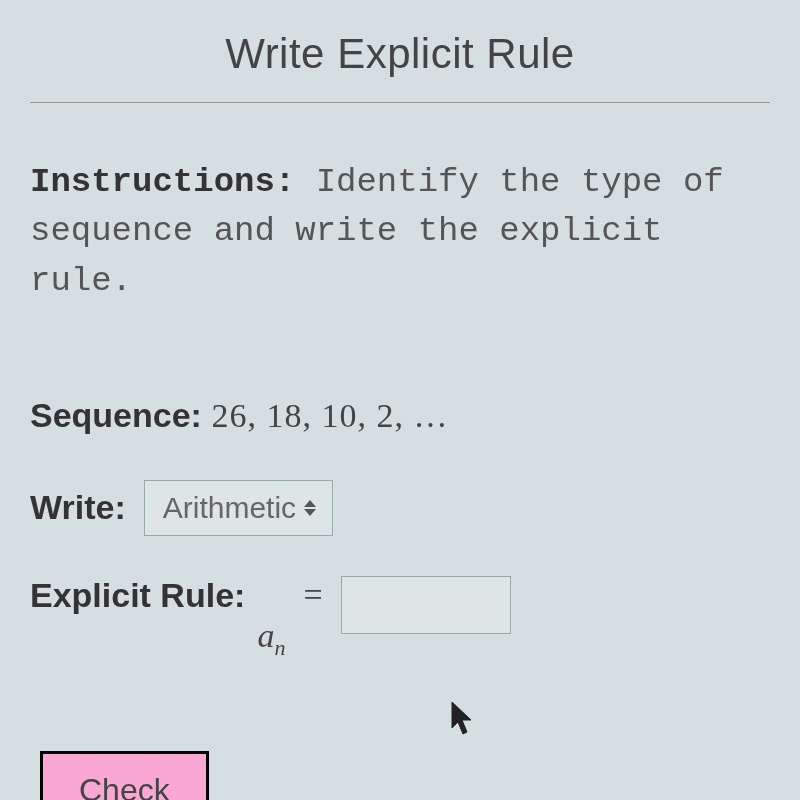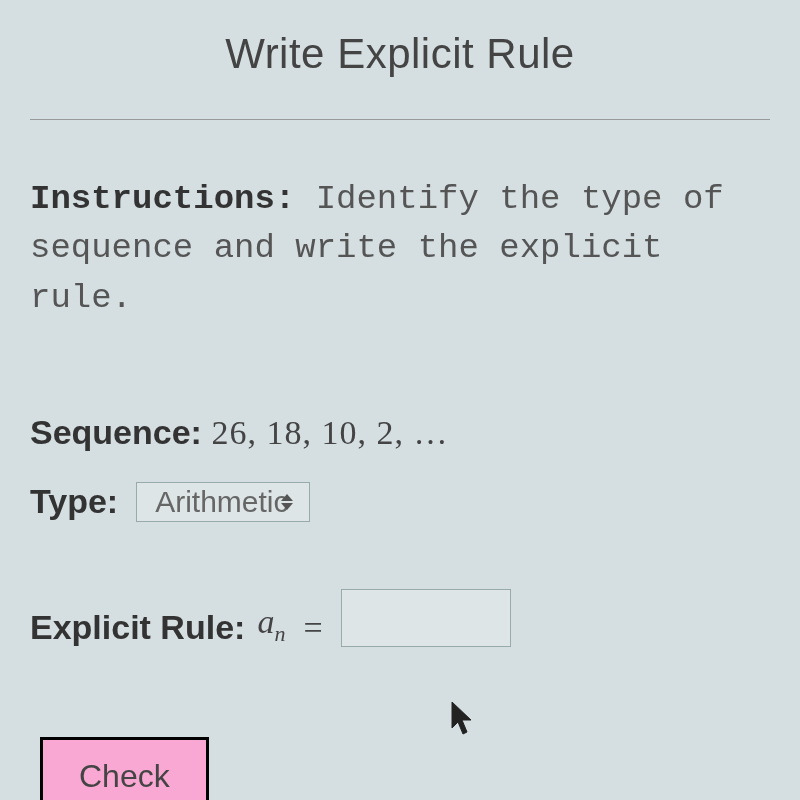--- a/index.html
+++ b/index.html
@@ -15,21 +15,21 @@
       padding: 20px 30px;
       position: relative;
       color: #3a3a3a;
     }
     .title {
       text-align: center;
       font-size: 42px;
       font-weight: 400;
       color: #444;
       margin-top: 10px;
-      margin-bottom: 41px;
+      margin-bottom: 24px;
       letter-spacing: 0.5px;
     }
     .divider {
       border: none;
       border-top: 1px solid #999;
       margin-bottom: 55px;
     }
     .instructions-block {
       font-size: 34px;
       line-height: 1.45;
@@ -37,21 +37,21 @@
       margin-bottom: 90px;
       font-family: Liberation Mono, monospace;
     }
     .instructions-label {
       font-weight: bold;
       color: #333;
     }
     .sequence-block {
       font-size: 34px;
       color: #444;
-      margin-bottom: 30px;
+      margin-bottom: 45px;
     }
     .sequence-label {
       font-weight: bold;
       color: #333;
     }
     .sequence-value {
       font-family: Georgia, 'Times New Roman', serif;
       letter-spacing: 1px;
     }
     .type-row {
@@ -61,27 +61,27 @@
       margin-bottom: 40px;
     }
     .type-label {
       font-size: 34px;
       font-weight: bold;
       color: #333;
     }
     .type-select {
       border: 1px solid #9aa;
       background: #dde5e6;
-      padding: 10px 20px 10px 18px;
+      padding: 10px 36px 10px 18px;
       font-size: 30px;
       color: #666;
       position: relative;
       display: inline-flex;
       align-items: center;
-      height: 40px;
+      height: 56px;
     }
     .select-arrows {
       position: absolute;
       right: 16px;
       top: 50%;
       transform: translateY(-50%);
       display: flex;
       flex-direction: column;
       gap: 2px;
     }
@@ -92,21 +92,21 @@
       border-right: 6px solid transparent;
     }
     .arrow-up {
       border-bottom: 7px solid #555;
     }
     .arrow-down {
       border-top: 7px solid #555;
     }
     .explicit-row {
       display: flex;
-      align-items: flex-end;
+      align-items: flex-start;
       gap: 12px;
       margin-bottom: 90px;
     }
     .explicit-label {
       font-size: 34px;
       font-weight: bold;
       color: #333;
     }
     .formula {
       font-family: Georgia, 'Times New Roman', serif;
@@ -160,21 +160,21 @@
   <span class="instructions-label">Instructions:</span>
   <span>Identify the type of sequence and write the explicit rule.</span>
 </div>
 
 <div class="sequence-block">
   <span class="sequence-label">Sequence:</span>
   <span class="sequence-value">26, 18, 10, 2, …</span>
 </div>
 
 <div class="type-row">
-  <span class="type-label">Type:</span>
+  <span class="type-label">Write:</span>
   <div class="type-select">
     <span>Arithmetic</span>
     <span class="select-arrows">
       <span class="arrow-up"></span>
       <span class="arrow-down"></span>
     </span>
   </div>
 </div>
 
 <div class="explicit-row">

